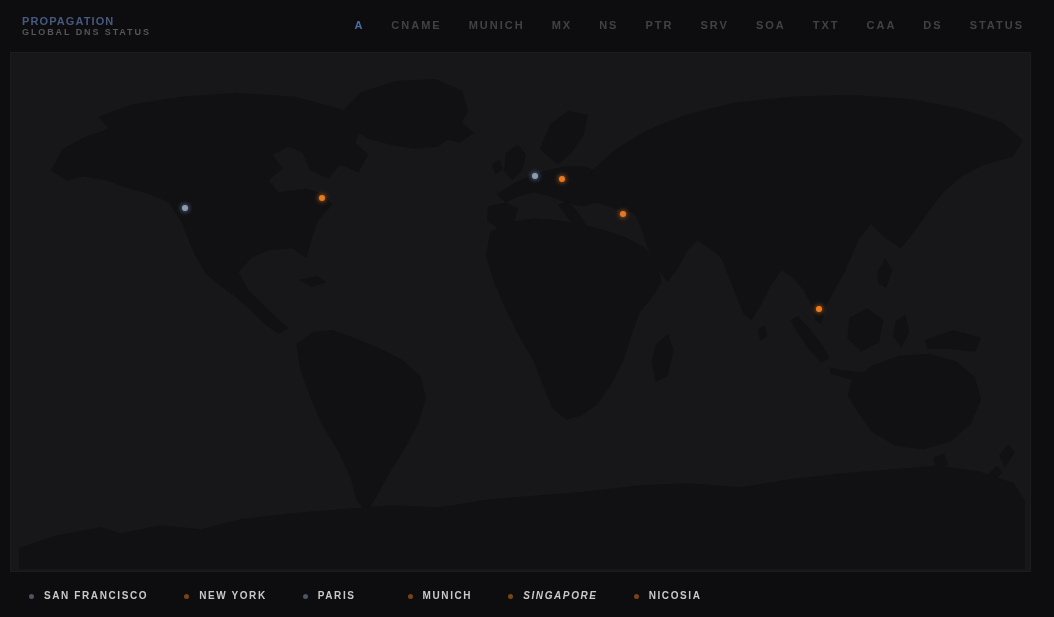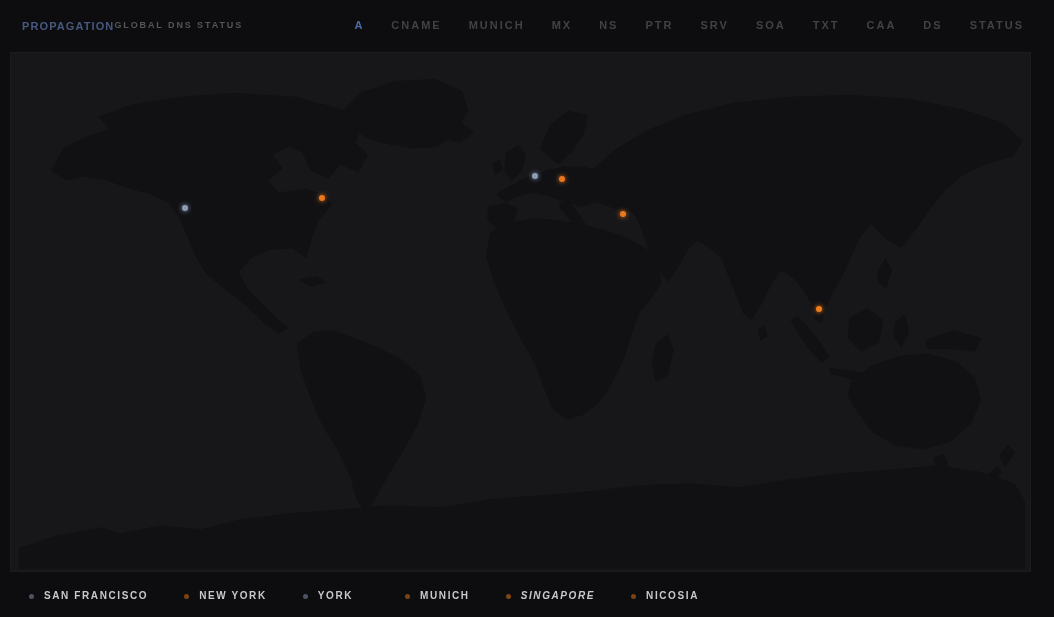--- a/index.html
+++ b/index.html
@@ -17,21 +17,21 @@
   body{
     width:1054px;height:617px;overflow:hidden;position:relative;
     background:var(--page-bg);
     font-family:"Liberation Sans", sans-serif;
   }
   .header{
     position:absolute;top:0;left:0;right:0;height:51px;
     display:flex;align-items:center;justify-content:space-between;
     padding:0 30px 0 22px;
   }
-  .titles{display:flex;flex-direction:row;}
+  .titles{display:flex;flex-direction:column;}
   .title{
     color:var(--title-blue);font-size:11px;font-weight:bold;letter-spacing:1.1px;
   }
   .subtitle{
     color:var(--subtitle-gray);font-size:9px;font-weight:bold;letter-spacing:1.9px;margin-top:0;
   }
   .tabs{display:flex;align-items:center;gap:27px;}
   .tab{
     background:none;border:none;padding:0;margin:0;cursor:pointer;
     color:var(--tab-inactive);font-family:inherit;
@@ -160,21 +160,21 @@
     <div class="legend-item" style="--dot-color: #8b9cb8; left: 174px; top: 155px;">
     <span class="legend-dot"></span>
     <span class="legend-label">SAN FRANCISCO</span>
   </div>
     <div class="legend-item" style="--dot-color: #e8791e; left: 311px; top: 145px;">
     <span class="legend-dot"></span>
     <span class="legend-label">NEW YORK</span>
   </div>
     <div class="legend-item" style="--dot-color: #8b9cb8; left: 524px; top: 123px;">
     <span class="legend-dot"></span>
-    <span class="legend-label">YORK</span>
+    <span class="legend-label">PARIS</span>
   </div>
     <div class="legend-item" style="--dot-color: #e8791e; left: 551px; top: 126px; padding-left: 16px;">
     <span class="legend-dot"></span>
     <span class="legend-label">MUNICH</span>
   </div>
     <div class="legend-item" style="--dot-color: #ee7d16; left: 808px; top: 256px; font-style: italic;">
     <span class="legend-dot"></span>
     <span class="legend-label">SINGAPORE</span>
   </div>
     <div class="legend-item" style="--dot-color: #e8791e; left: 612px; top: 161px; justify-content: center;">

